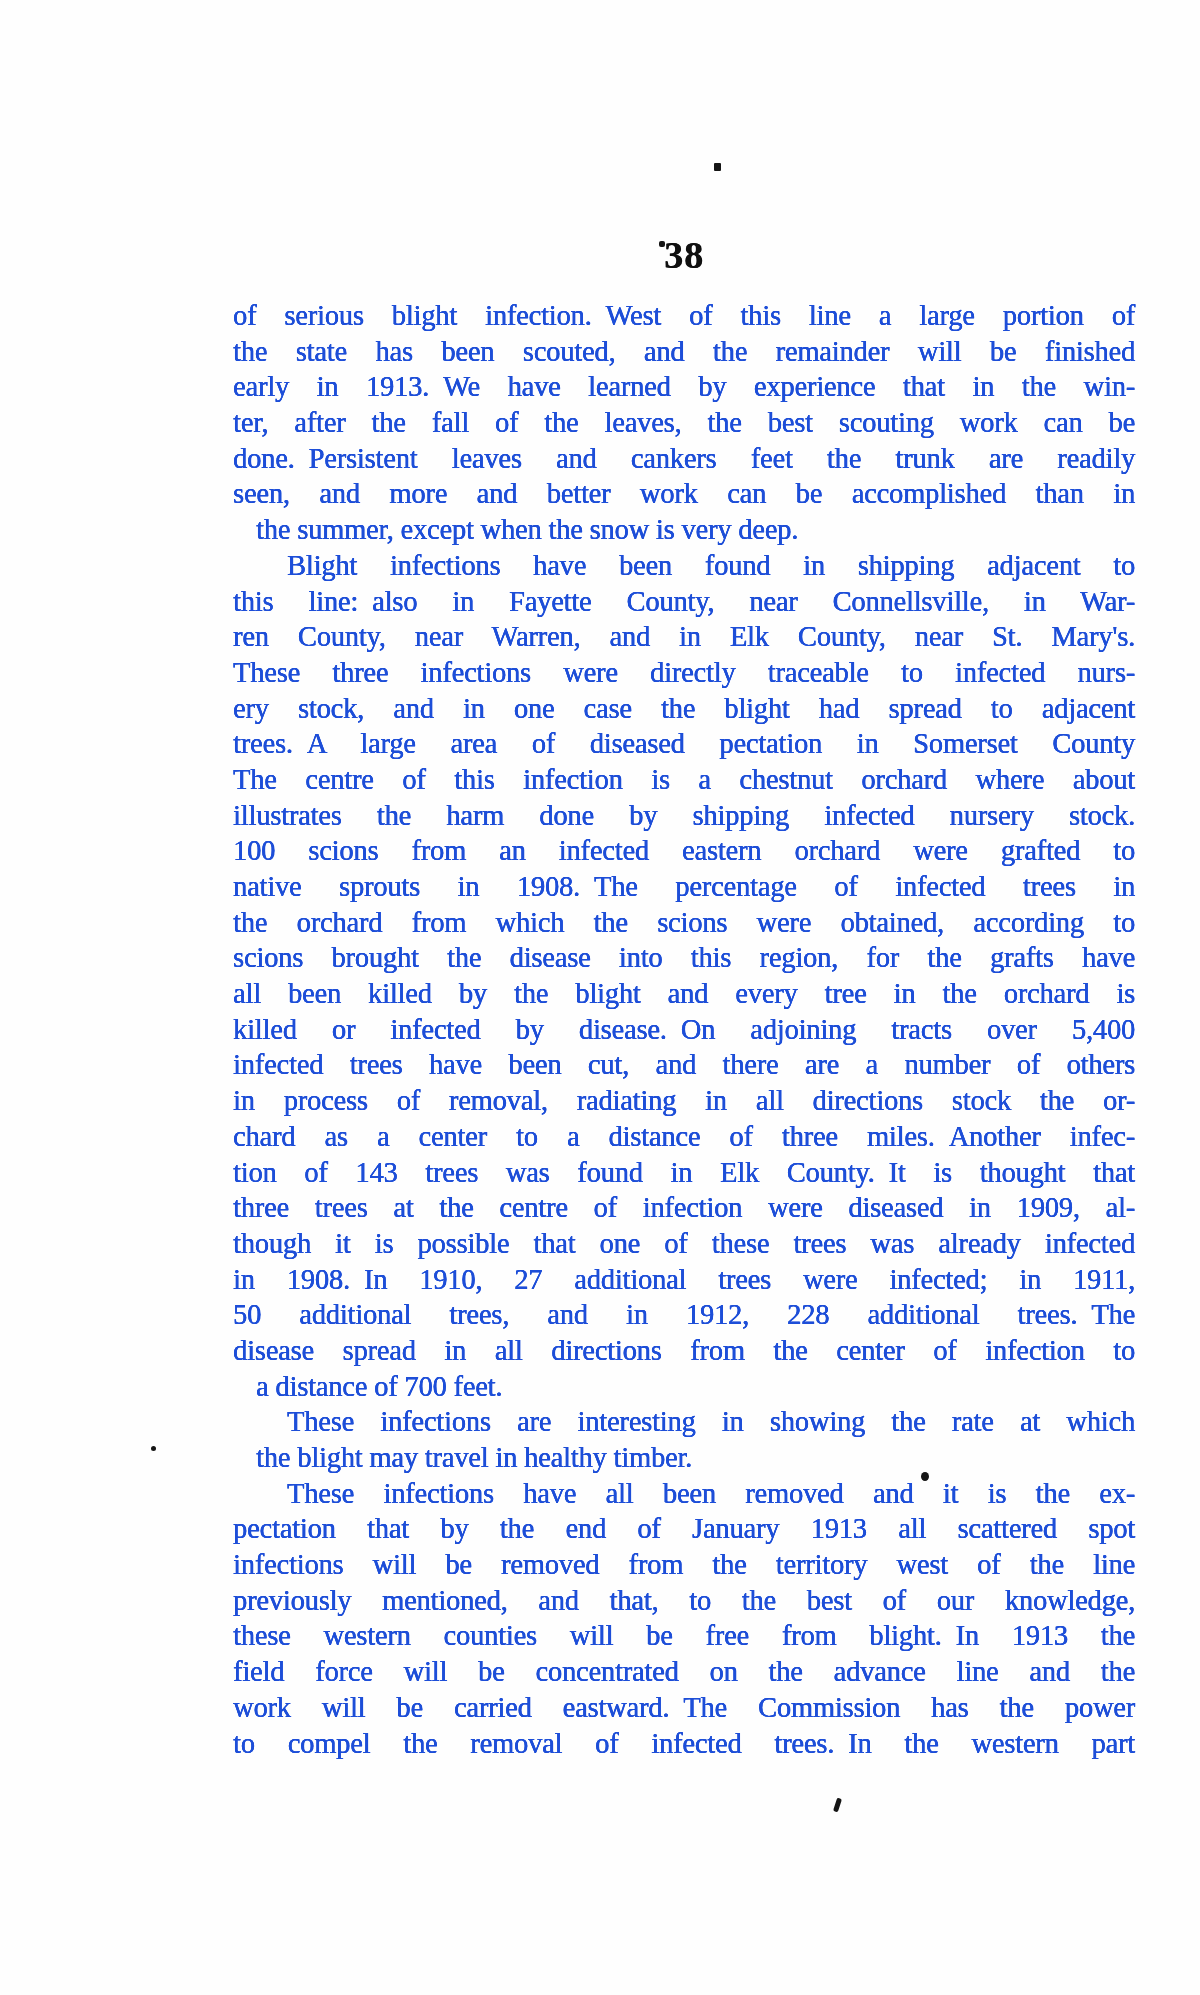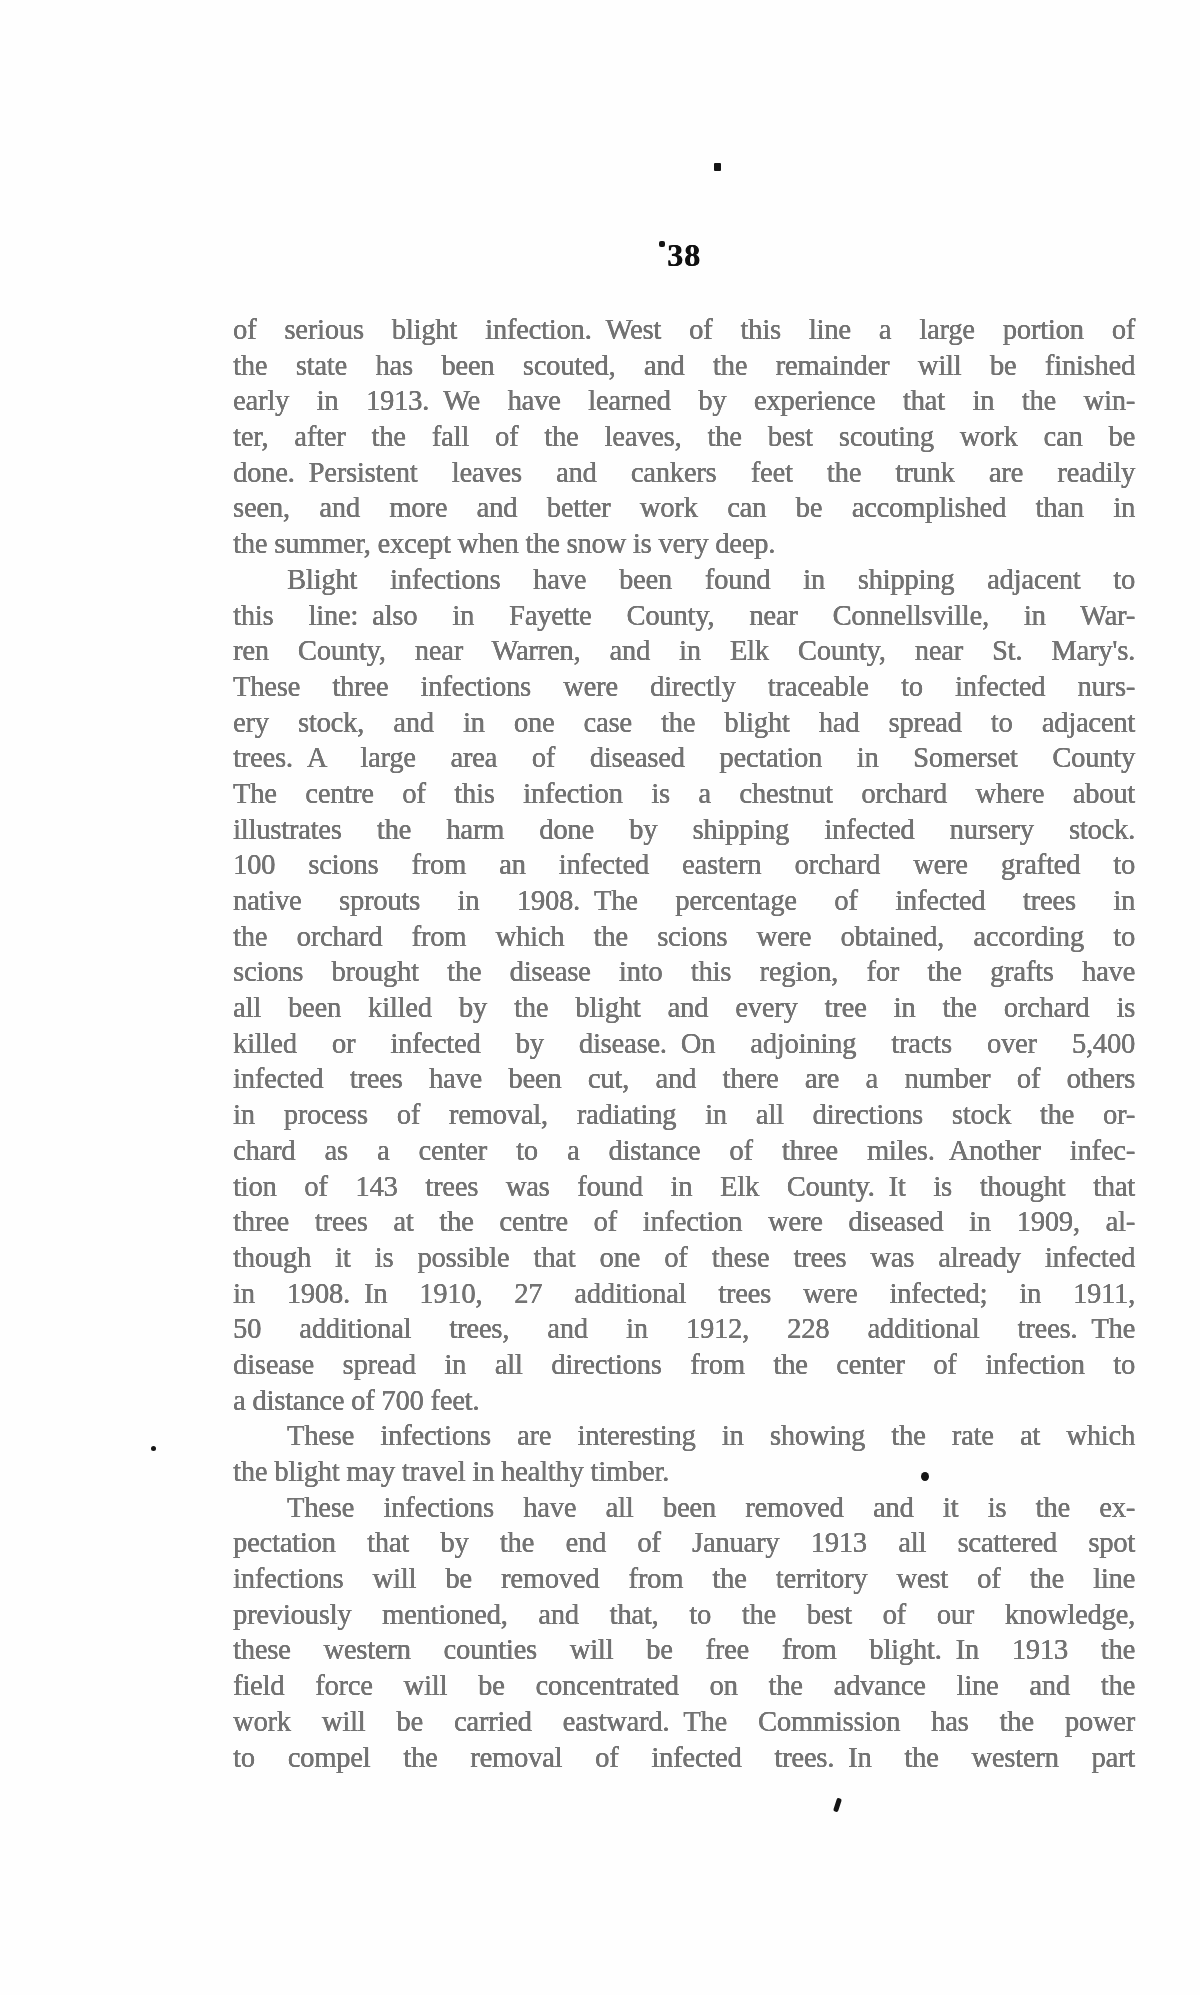--- a/index.html
+++ b/index.html
@@ -18,46 +18,47 @@
     position: absolute;
     inset: 0;
     background: #fefefe;
   }
   .page-number {
     position: absolute;
     top: 238px;
     left: 233px;
     width: 902px;
     text-align: center;
-    font-size: 32px;
+    font-size: 38px;
     line-height: 34px;
     font-weight: bold;
     color: #101010;
     letter-spacing: 1px;
     text-shadow: 0.4px 0 0 currentColor;
   }
   .text-block {
     position: absolute;
-    top: 312px;
+    top: 298px;
     left: 233px;
     width: 902px;
-    color: #737373;
+    color: #1d4ed8;
   }
   .paragraph { margin: 0; padding: 0; }
   .line {
     height: 35.7px;
     line-height: 35.7px;
     font-size: 28.5px;
     letter-spacing: -0.2px;
     text-align: justify;
     text-align-last: justify;
     text-shadow: 0.35px 0 0 currentColor, 0 0.3px 0 currentColor;
   }
   .line.no-stretch {
     text-align-last: left;
+    margin-left: 23px;
   }
   .line.indent {
     text-indent: 54px;
   }
   .speck {
     position: absolute;
     background: #151515;
   }
 </style>
 </head>

